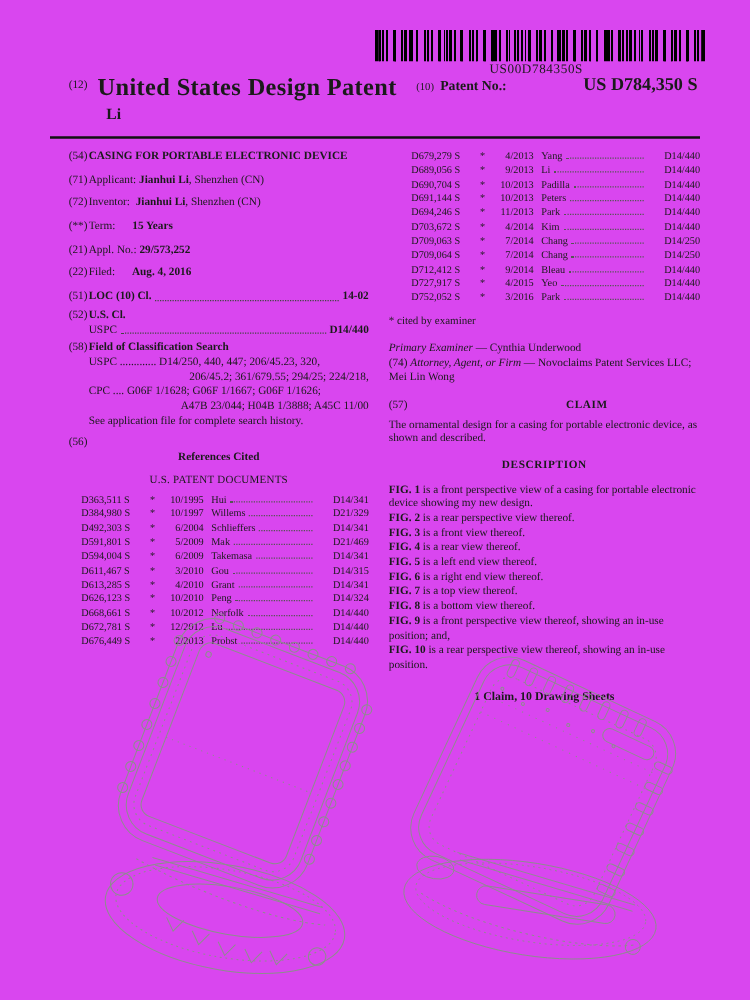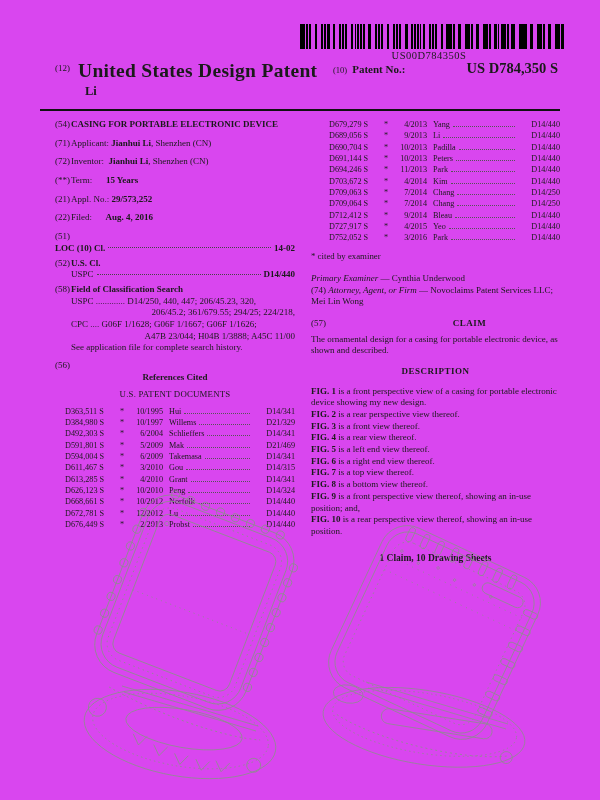--- a/index.html
+++ b/index.html
@@ -35,21 +35,21 @@
   
   .columns{position:absolute;top:119px;left:55px;right:40px;display:flex;gap:16px;}
   .col-left{width:240px;flex:none;font-size:9px;line-height:1.3;}
   .col-right{flex:1;font-size:9px;line-height:1.3;}
   .field{display:flex;margin-bottom:7px;}
   .fnum{width:16px;flex:none;}
   .fbody{flex:1;}
   .b{font-weight:bold;}
   .i{font-style:italic;}
   .leader{flex:1;border-bottom:1px dotted #444;margin:0 3px 2px 3px;min-width:10px;}
-  .lrow{display:flex;align-items:center;}
+  .lrow{display:flex;align-items:flex-end;}
   .align-r{text-align:right;}
   .center{text-align:center;}
   .refs-head{font-weight:bold;}
   .refs-sub{margin:5px 0 5px 0;font-size:8.8px;text-align:center;letter-spacing:.2px;}
   
   .ref-rows{margin-left:10px;}
   .ref-row{display:flex;align-items:baseline;font-size:8.2px;line-height:1.38;}
   .rr-no{width:52px;flex:none;}
   .rr-star{width:10px;flex:none;text-align:center;}
   .rr-date{width:36px;flex:none;text-align:right;margin-right:6px;}
@@ -123,21 +123,21 @@
       <div class="field">
         <span class="fnum">(21)</span>
         <span class="fbody"><span>Appl. No.:</span>&nbsp;<span class="b">29/573,252</span></span>
       </div>
 
       <div class="field">
         <span class="fnum">(22)</span>
         <span class="fbody"><span>Filed:</span>&nbsp;&nbsp;&nbsp;&nbsp;&nbsp;&nbsp;<span class="b">Aug. 4, 2016</span></span>
       </div>
 
-      <div class="field" style="margin-bottom:3px;flex-direction:column;">
+      <div class="field" style="margin-bottom:3px;">
         <span class="fnum">(51)</span>
         <span class="fbody lrow">
             <span class="b">LOC (10) Cl.</span>
             <span class="leader"></span>
             <span class="b">14-02</span>
           </span>
       </div>
 
       <div class="field" style="margin-bottom:3px;">
         <span class="fnum">(52)</span>

